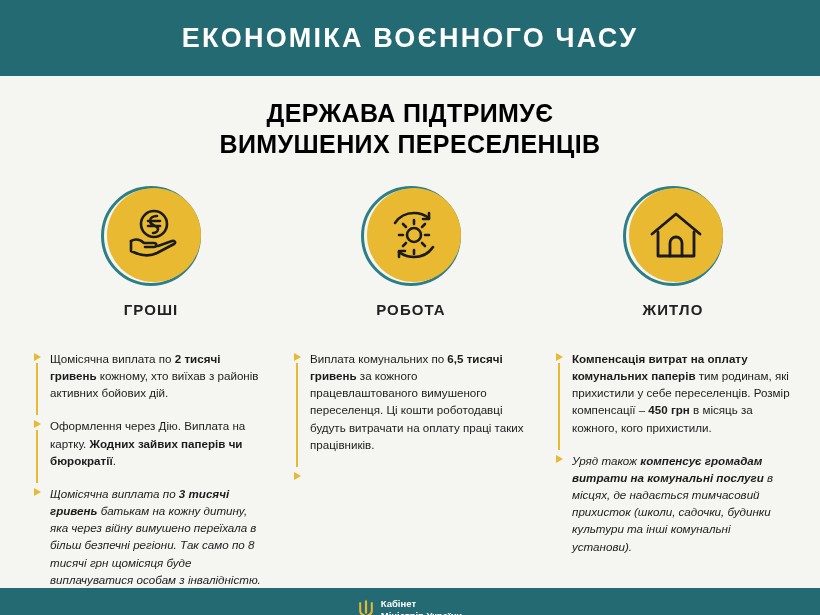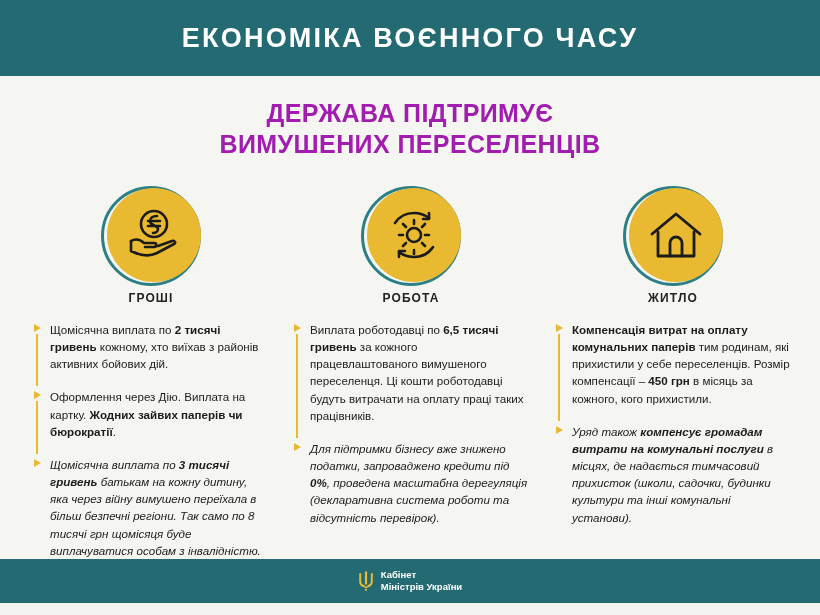--- a/index.html
+++ b/index.html
@@ -39,21 +39,21 @@
     text-align: center;
   }
   
   .main {
     flex: 1 1 auto;
     padding: 18px 22px 0 22px;
     position: relative;
   }
   .subtitle {
     text-align: center;
-    color: #a21caf;
+    color: #000000;
     font-size: 25px;
     font-weight: bold;
     line-height: 1.22;
     letter-spacing: 0.4px;
     margin: 4px 0 0 0;
     text-transform: uppercase;
   }
   .columns {
     display: flex;
     margin-top: 22px;
@@ -96,28 +96,29 @@
     height: 94px;
     border-radius: 50%;
     background: #e8b931;
     box-sizing: border-box;
     display: flex;
     align-items: center;
     justify-content: center;
   }
   .cat-label {
     text-align: center;
-    font-size: 12px;
+    font-size: 15px;
     font-weight: bold;
     letter-spacing: 1.1px;
     color: #222222;
+    margin-top: 10px;
     text-transform: uppercase;
   }
   .bullets {
-    margin-top: 16px;
+    margin-top: 32px;
     position: relative;
   }
   .bullet {
     position: relative;
     padding-left: 16px;
     margin-bottom: 16px;
     font-size: 11.6px;
     line-height: 1.48;
     color: #1b1b1b;
   }
@@ -231,26 +232,25 @@
                 <path d="M16 52v-6h6"></path>
               </svg>
             </div>
           </div>
         </div>
         <div class="cat-label">РОБОТА</div>
         <div class="bullets">
           <div class="bullet">
             <span class="tri"></span>
             <span class="rail"></span>
-            <span><span>Виплата роботодавці по </span><b>6,5 тисячі гривень</b><span> за кожного працевлаштованого вимушеного переселенця. Ці кошти роботодавці будуть витрачати на оплату праці таких працівників.</span></span>
+            <span><span>Виплата комунальних по </span><b>6,5 тисячі гривень</b><span> за кожного працевлаштованого вимушеного переселенця. Ці кошти роботодавці будуть витрачати на оплату праці таких працівників.</span></span>
           </div>
           <div class="bullet">
             <span class="tri"></span>
             
-            <span><span>Для підтримки бізнесу вже знижено податки, запроваджено кредити під </span><b>0%</b><span>, проведена масштабна дерегуляція (декларативна система роботи та відсутність перевірок).</span></span>
           </div>
         </div>
       </div>
 
       <div class="col col-3">
         <div class="icon-wrap">
           <div class="icon-circle">
             <div class="ring"></div>
             <div class="disc">
               <svg width="60" height="56" viewBox="0 0 60 56" fill="none" stroke="#1b1b1b" stroke-width="2.8" stroke-linecap="round" stroke-linejoin="round">

